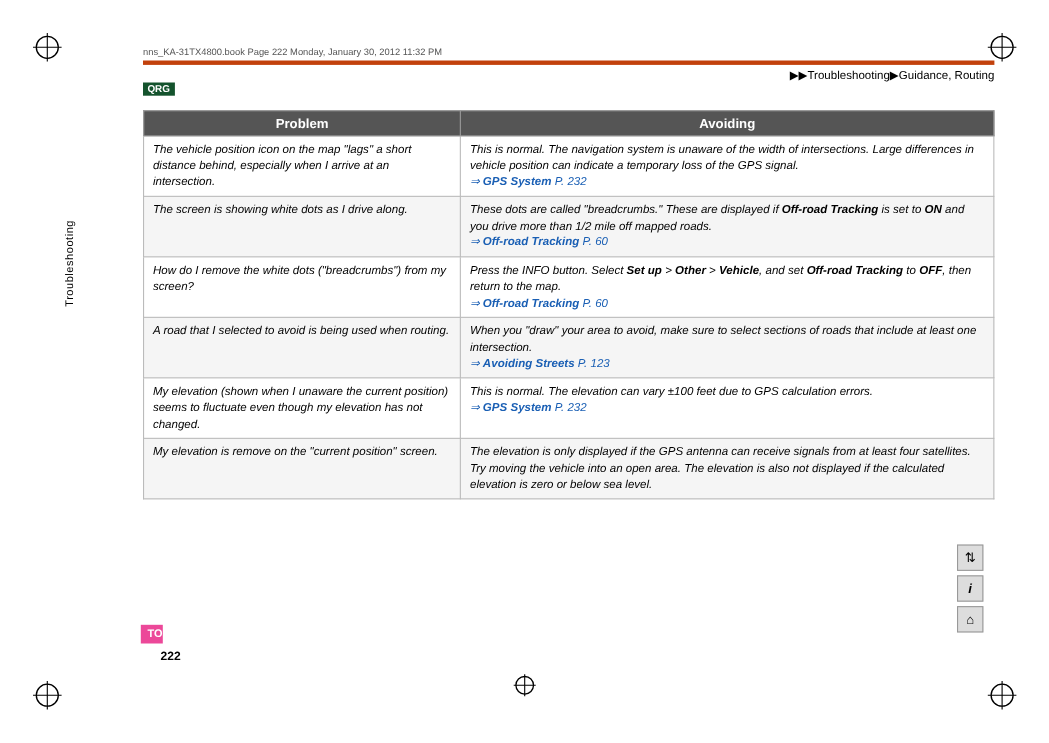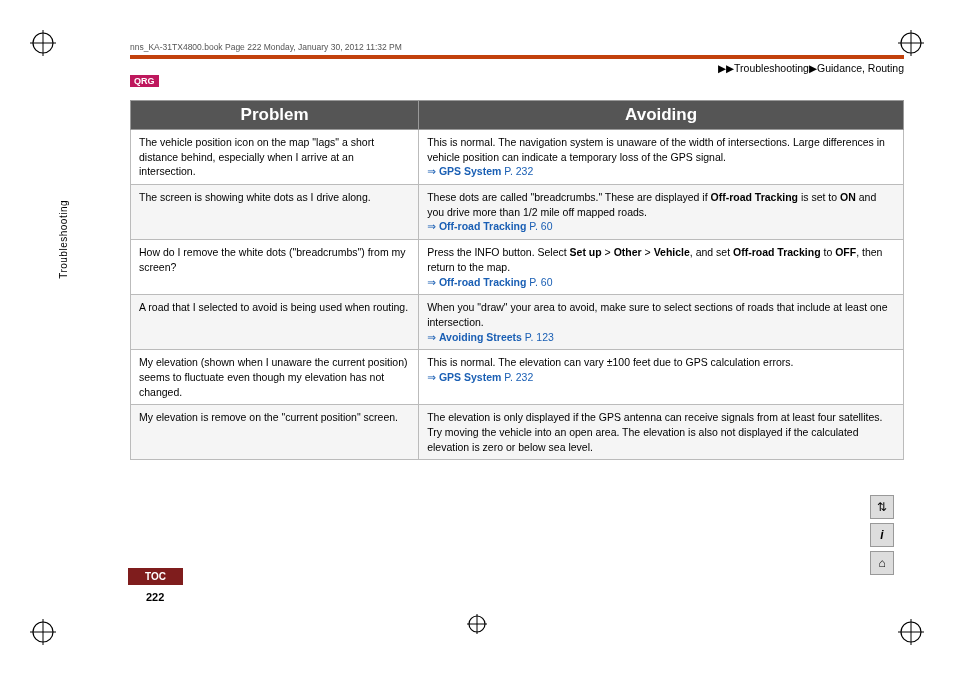--- a/index.html
+++ b/index.html
@@ -25,21 +25,21 @@
     .corner-tl { top: 28px; left: 28px; }
     .corner-tr { top: 28px; right: 28px; }
     .corner-bl { bottom: 28px; left: 28px; }
     .corner-br { bottom: 28px; right: 28px; }
 
     
     .qrg-badge {
       position: absolute;
       top: 75px;
       left: 130px;
-      background: #be185d;
+      background: #14532d;
       color: #fff;
       font-size: 9px;
       font-weight: bold;
       padding: 1px 4px;
     }
 
     
     .main-content {
       position: absolute;
       top: 100px;
@@ -52,32 +52,33 @@
     .problem-table {
       width: 100%;
       border-collapse: collapse;
       border: 1px solid #999;
     }
 
     .problem-table th {
       background: #555;
       color: #fff;
       font-weight: bold;
-      font-size: 17px;
+      font-size: 12px;
       padding: 4px 8px;
       text-align: center;
       border: 1px solid #999;
     }
 
     .problem-table td {
       font-size: 10.5px;
       padding: 5px 8px;
       vertical-align: top;
       border: 1px solid #bbb;
       line-height: 1.4;
+      font-style: italic;
     }
 
     .problem-table tr:nth-child(even) td {
       background: #f5f5f5;
     }
     .problem-table tr:nth-child(odd) td {
       background: #ffffff;
     }
 
     .link-blue {
@@ -96,26 +97,26 @@
       transform: rotate(180deg);
       letter-spacing: 0.5px;
       font-weight: normal;
     }
 
     
     .toc-badge {
       position: absolute;
       bottom: 90px;
       left: 128px;
-      background: #7f1d1d;
+      background: #ec4899;
       color: #fff;
       font-size: 10px;
       font-weight: bold;
       padding: 3px 6px;
-      width: 55px;
+      width: 20px;
       text-align: center;
     }
 
     
     .bottom-icons {
       position: absolute;
       bottom: 100px;
       right: 60px;
       display: flex;
       flex-direction: column;

